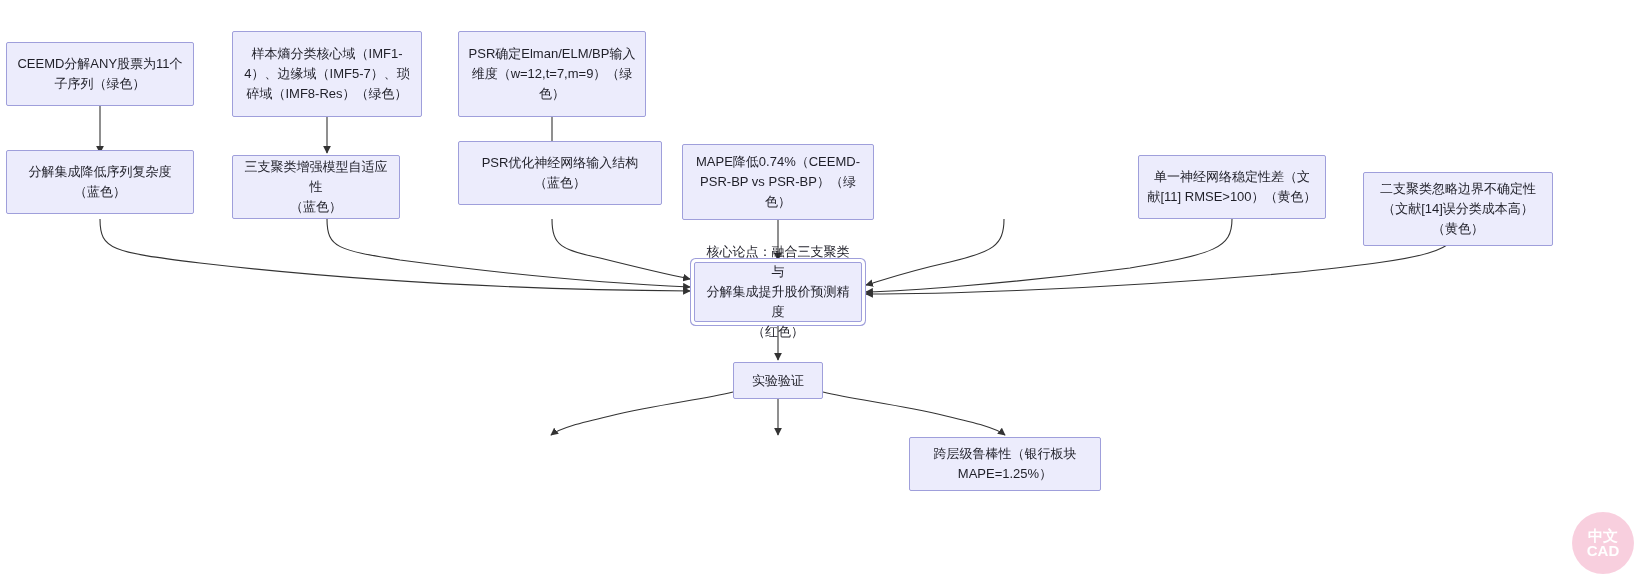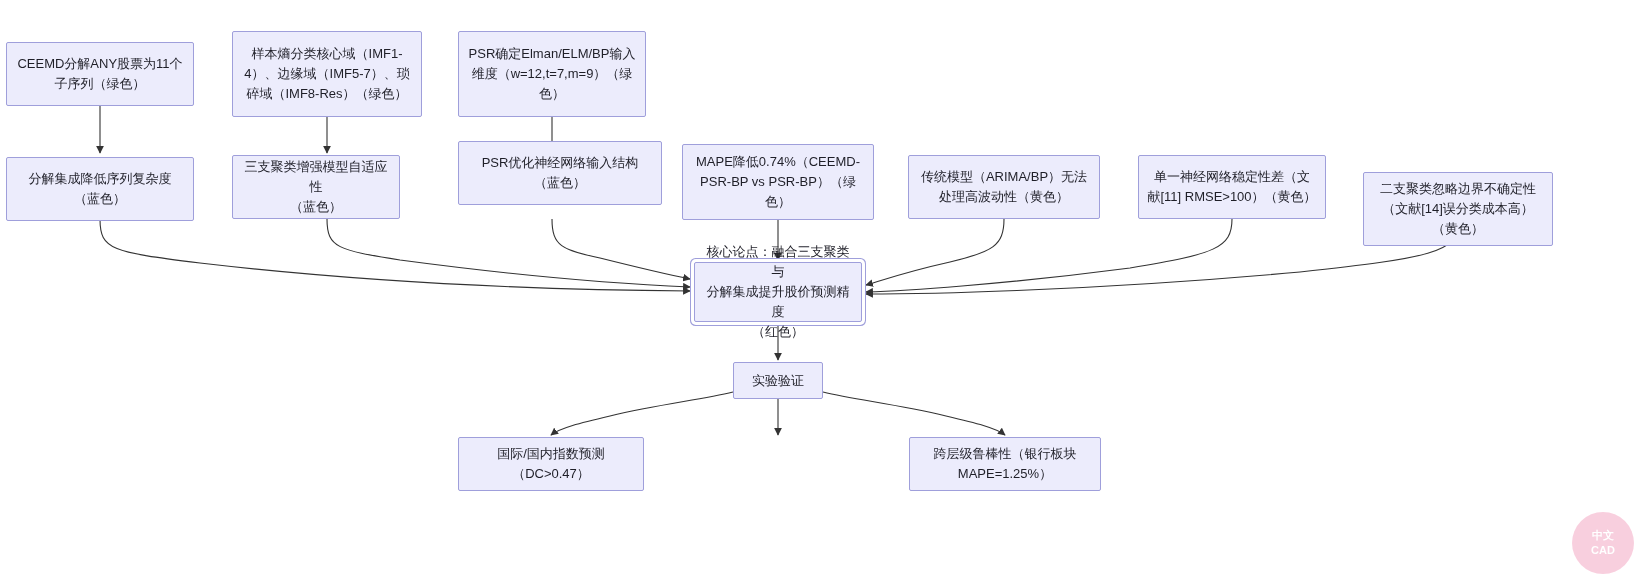--- a/index.html
+++ b/index.html
@@ -54,21 +54,21 @@
   }
   .watermark {
     position: absolute;
     border-radius: 50%;
     background: #f4a8c4;
     opacity: 0.55;
     display: flex;
     align-items: center;
     justify-content: center;
     color: #ffffff;
-    font-size: 11px;
+    font-size: 15px;
     font-weight: bold;
     letter-spacing: 0px;
     line-height: 15px;
     text-align: center;
     z-index: 3;
     overflow: hidden;
   }
 </style>
 </head>
 <body>
@@ -115,45 +115,41 @@
 4）、边缘域（IMF5-7）、琐
 碎域（IMF8-Res）（绿色）</span>
   </div>
 
   <div class="node" style="left:458px; top:31px; width:188px; height:86px;">
     <span class="node-text">PSR确定Elman/ELM/BP输入
 维度（w=12,t=7,m=9）（绿
 色）</span>
   </div>
 
-  <div class="node" style="left:6px; top:157px; width:188px; height:64px;">
+  <div class="node" style="left:6px; top:150px; width:188px; height:64px;">
     <span class="node-text">分解集成降低序列复杂度
 （蓝色）</span>
   </div>
 
   <div class="node" style="left:232px; top:155px; width:168px; height:64px;">
     <span class="node-text">三支聚类增强模型自适应性
 （蓝色）</span>
   </div>
 
   <div class="node" style="left:458px; top:141px; width:204px; height:64px;">
     <span class="node-text">PSR优化神经网络输入结构
 （蓝色）</span>
   </div>
 
   <div class="node" style="left:682px; top:144px; width:192px; height:76px;">
     <span class="node-text">MAPE降低0.74%（CEEMD-
 PSR-BP vs PSR-BP）（绿
 色）</span>
   </div>
 
-  <div class="node" style="left:908px; top:155px; width:192px; height:64px;">
-    <span class="node-text">传统模型（ARIMA/BP）无法
-处理高波动性（黄色）</span>
-  </div>
 
   <div class="node" style="left:1138px; top:155px; width:188px; height:64px;">
     <span class="node-text">单一神经网络稳定性差（文
 献[11] RMSE&gt;100）（黄色）</span>
   </div>
 
   <div class="node" style="left:1363px; top:150px; width:190px; height:74px;margin-top:22px;">
     <span class="node-text">二支聚类忽略边界不确定性
 （文献[14]误分类成本高）
 （黄色）</span>
@@ -162,24 +158,20 @@
   <div class="node node-core" style="left:694px; top:262px; width:168px; height:60px;">
     <span class="node-text">核心论点：融合三支聚类与
 分解集成提升股价预测精度
 （红色）</span>
   </div>
 
   <div class="node" style="left:733px; top:362px; width:90px; height:37px;">
     <span class="node-text">实验验证</span>
   </div>
 
-  <div class="node" style="left:458px; top:437px; width:186px; height:54px;">
-    <span class="node-text">国际/国内指数预测
-（DC&gt;0.47）</span>
-  </div>
 
 
   <div class="node" style="left:909px; top:437px; width:192px; height:54px;">
     <span class="node-text">跨层级鲁棒性（银行板块
 MAPE=1.25%）</span>
   </div>
 
   <div class="watermark" style="left:1572px; top:512px; width:62px; height:62px;">
     <span class="node-text">中文
 CAD</span>

